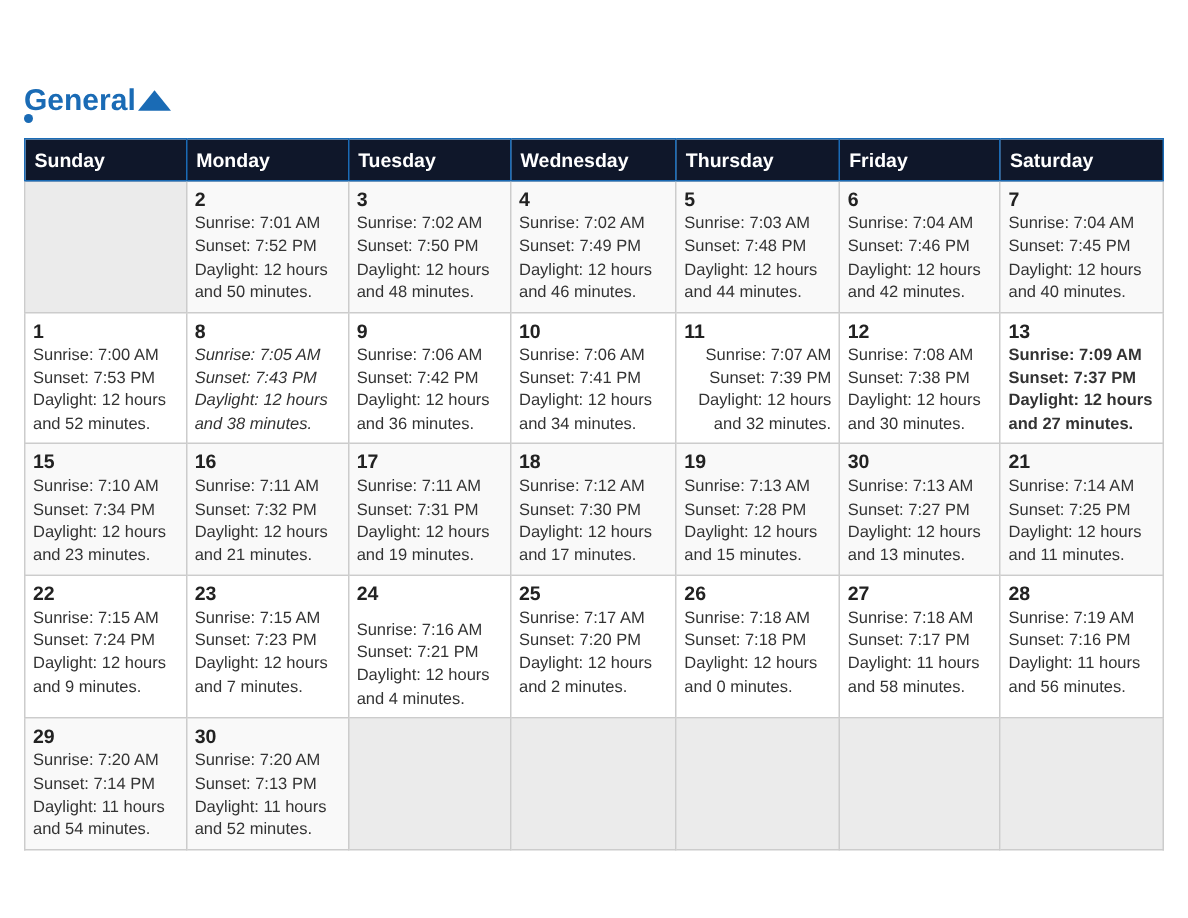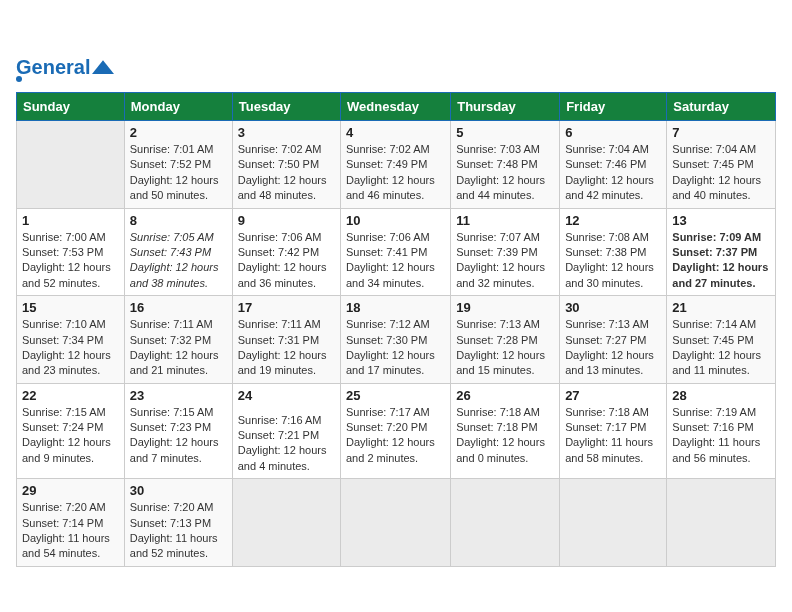--- a/index.html
+++ b/index.html
@@ -47,21 +47,21 @@
       font-size: 14px;
       color: #555;
       margin-top: 2px;
     }
     table {
       width: 100%;
       border-collapse: collapse;
       font-size: 11px;
     }
     thead tr th {
-      background-color: #15803d;
+      background-color: #0f172a;
       color: #fff;
       text-align: left;
       padding: 6px 6px;
       font-size: 13px;
       font-weight: bold;
       border: 1px solid #1a6bb5;
     }
     tbody tr td {
       border: 1px solid #ccc;
       vertical-align: top;
@@ -198,21 +198,21 @@
         </td>
         <td>
           <span class="day-num">10</span>
           <div class="day-info" style="white-space: pre-line;">Sunrise: 7:06 AM
 Sunset: 7:41 PM
 Daylight: 12 hours
 and 34 minutes.</div>
         </td>
         <td>
           <span class="day-num">11</span>
-          <div class="day-info" style="white-space: pre-line;">Sunrise: 7:07 AM
+          <div class="day-info" style="white-space: pre-line; text-align: right;">Sunrise: 7:07 AM
 Sunset: 7:39 PM
 Daylight: 12 hours
 and 32 minutes.</div>
         </td>
         <td>
           <span class="day-num">12</span>
           <div class="day-info" style="white-space: pre-line;">Sunrise: 7:08 AM
 Sunset: 7:38 PM
 Daylight: 12 hours
 and 30 minutes.</div>
@@ -264,21 +264,21 @@
         <td>
           <span class="day-num">30</span>
           <div class="day-info" style="white-space: pre-line;">Sunrise: 7:13 AM
 Sunset: 7:27 PM
 Daylight: 12 hours
 and 13 minutes.</div>
         </td>
         <td>
           <span class="day-num">21</span>
           <div class="day-info" style="white-space: pre-line;">Sunrise: 7:14 AM
-Sunset: 7:45 PM
+Sunset: 7:25 PM
 Daylight: 12 hours
 and 11 minutes.</div>
         </td>
       </tr>
       <tr>
         <td>
           <span class="day-num">22</span>
           <div class="day-info" style="white-space: pre-line;">Sunrise: 7:15 AM
 Sunset: 7:24 PM
 Daylight: 12 hours

